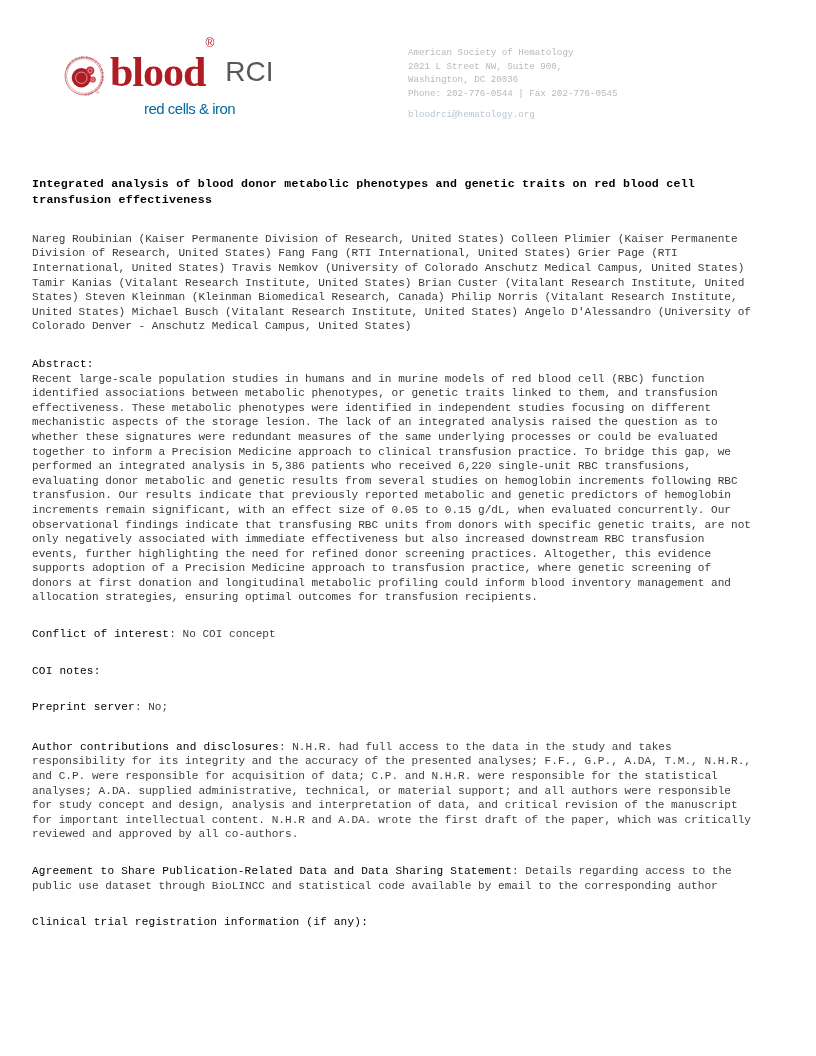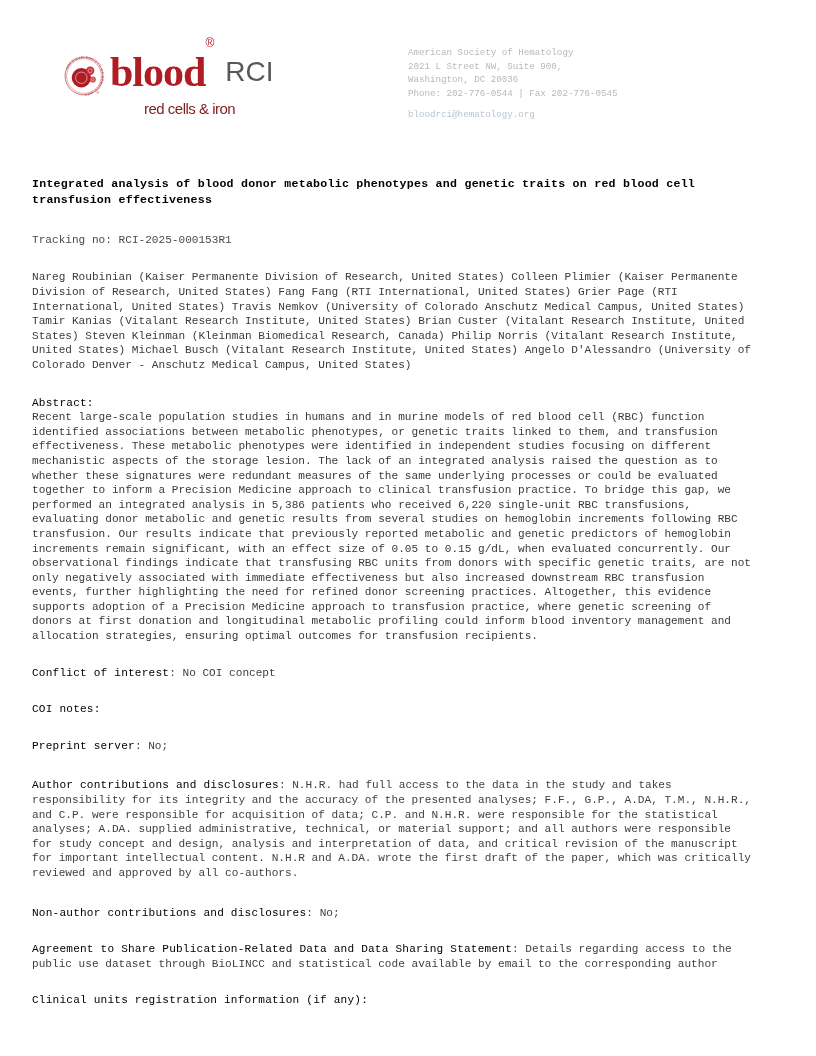--- a/index.html
+++ b/index.html
@@ -76,21 +76,21 @@
     line-height: 40px;
     letter-spacing: 0px;
     color: #58595b;
     margin-left: 11px;
   }
   .wm-sub {
     font-family: "Liberation Sans", sans-serif;
     font-size: 15px;
     font-weight: normal;
     letter-spacing: -0.5px;
-    color: #7f1d1d;
+    color: #0369a1;
     margin-left: 82px;
     margin-top: 2px;
     white-space: nowrap;
   }
   .address {
     position: absolute;
     left: 408px;
     top: 2px;
     font-family: "Liberation Mono", "DejaVu Sans Mono", monospace;
     font-size: 9.2px;
@@ -190,21 +190,20 @@
       <div class="wm-sub">red cells &amp; iron</div>
     </div>
 
     <div class="address"><span class="blk">American Society of Hematology</span><span class="blk">2021 L Street NW, Suite 900,</span><span class="blk">Washington, DC 20036</span><span class="blk">Phone: 202-776-0544 | Fax 202-776-0545</span><span class="blk email">bloodrci@hematology.org</span></div>
   </div>
 
   <div class="content">
 
     <div class="doc-title">Integrated analysis of blood donor metabolic phenotypes and genetic traits on red blood cell transfusion effectiveness</div>
 
-    <div class="tracking"><span>Tracking no:</span> <span>RCI-2025-000153R1</span></div>
 
     <div class="authors">Nareg Roubinian (Kaiser Permanente Division of Research, United States) Colleen Plimier (Kaiser Permanente Division of Research, United States) Fang Fang (RTI International, United States) Grier Page (RTI International, United States) Travis Nemkov (University of Colorado Anschutz Medical Campus, United States) Tamir Kanias (Vitalant Research Institute, United States) Brian Custer (Vitalant Research Institute, United States) Steven Kleinman (Kleinman Biomedical Research, Canada) Philip Norris (Vitalant Research Institute, United States) Michael Busch (Vitalant Research Institute, United States) Angelo D'Alessandro (University of Colorado Denver - Anschutz Medical Campus, United States)</div>
 
     <div class="sec sec-abstract">
       <div class="lbl">Abstract:</div>
       <div class="abstract-body">Recent large-scale population studies in humans and in murine models of red blood cell (RBC) function identified associations between metabolic phenotypes, or genetic traits linked to them, and transfusion effectiveness. These metabolic phenotypes were identified in independent studies focusing on different mechanistic aspects of the storage lesion. The lack of an integrated analysis raised the question as to whether these signatures were redundant measures of the same underlying processes or could be evaluated together to inform a Precision Medicine approach to clinical transfusion practice. To bridge this gap, we performed an integrated analysis in 5,386 patients who received 6,220 single-unit RBC transfusions, evaluating donor metabolic and genetic results from several studies on hemoglobin increments following RBC transfusion. Our results indicate that previously reported metabolic and genetic predictors of hemoglobin increments remain significant, with an effect size of 0.05 to 0.15 g/dL, when evaluated concurrently. Our observational findings indicate that transfusing RBC units from donors with specific genetic traits, are not only negatively associated with immediate effectiveness but also increased downstream RBC transfusion events, further highlighting the need for refined donor screening practices. Altogether, this evidence supports adoption of a Precision Medicine approach to transfusion practice, where genetic screening of donors at first donation and longitudinal metabolic profiling could inform blood inventory management and allocation strategies, ensuring optimal outcomes for transfusion recipients.</div>
     </div>
 
     <div class="sec">
       <span class="lbl">Conflict of interest</span><span class="val">: </span><span class="val">No COI concept</span>
@@ -215,26 +214,23 @@
     </div>
 
     <div class="sec">
       <span class="lbl">Preprint server</span><span class="val">: </span><span class="val">No;</span>
     </div>
 
     <div class="sec gap-lg">
       <span class="lbl">Author contributions and disclosures</span><span class="val">: </span><span class="val">N.H.R. had full access to the data in the study and takes responsibility for its integrity and the accuracy of the presented analyses; F.F., G.P., A.DA, T.M., N.H.R., and C.P. were responsible for acquisition of data; C.P. and N.H.R. were responsible for the statistical analyses; A.DA. supplied administrative, technical, or material support; and all authors were responsible for study concept and design, analysis and interpretation of data, and critical revision of the manuscript for important intellectual content. N.H.R and A.DA. wrote the first draft of the paper, which was critically reviewed and approved by all co-authors.</span>
     </div>
 
-    <div class="sec gap-lg">
-      <span class="lbl">Non-author contributions and disclosures</span><span class="val">: </span><span class="val">No;</span>
-    </div>
 
     <div class="sec gap-md">
       <span class="lbl">Agreement to Share Publication-Related Data and Data Sharing Statement</span><span class="val">: </span><span class="val">Details regarding access to the public use dataset through BioLINCC and statistical code available by email to the corresponding author</span>
     </div>
 
     <div class="sec gap-md">
-      <span class="lbl">Clinical units registration information (if any):</span><span class="val"></span>
+      <span class="lbl">Clinical trial registration information (if any):</span><span class="val"></span>
     </div>
 
   </div>
 </div>
 
 </body></html>

